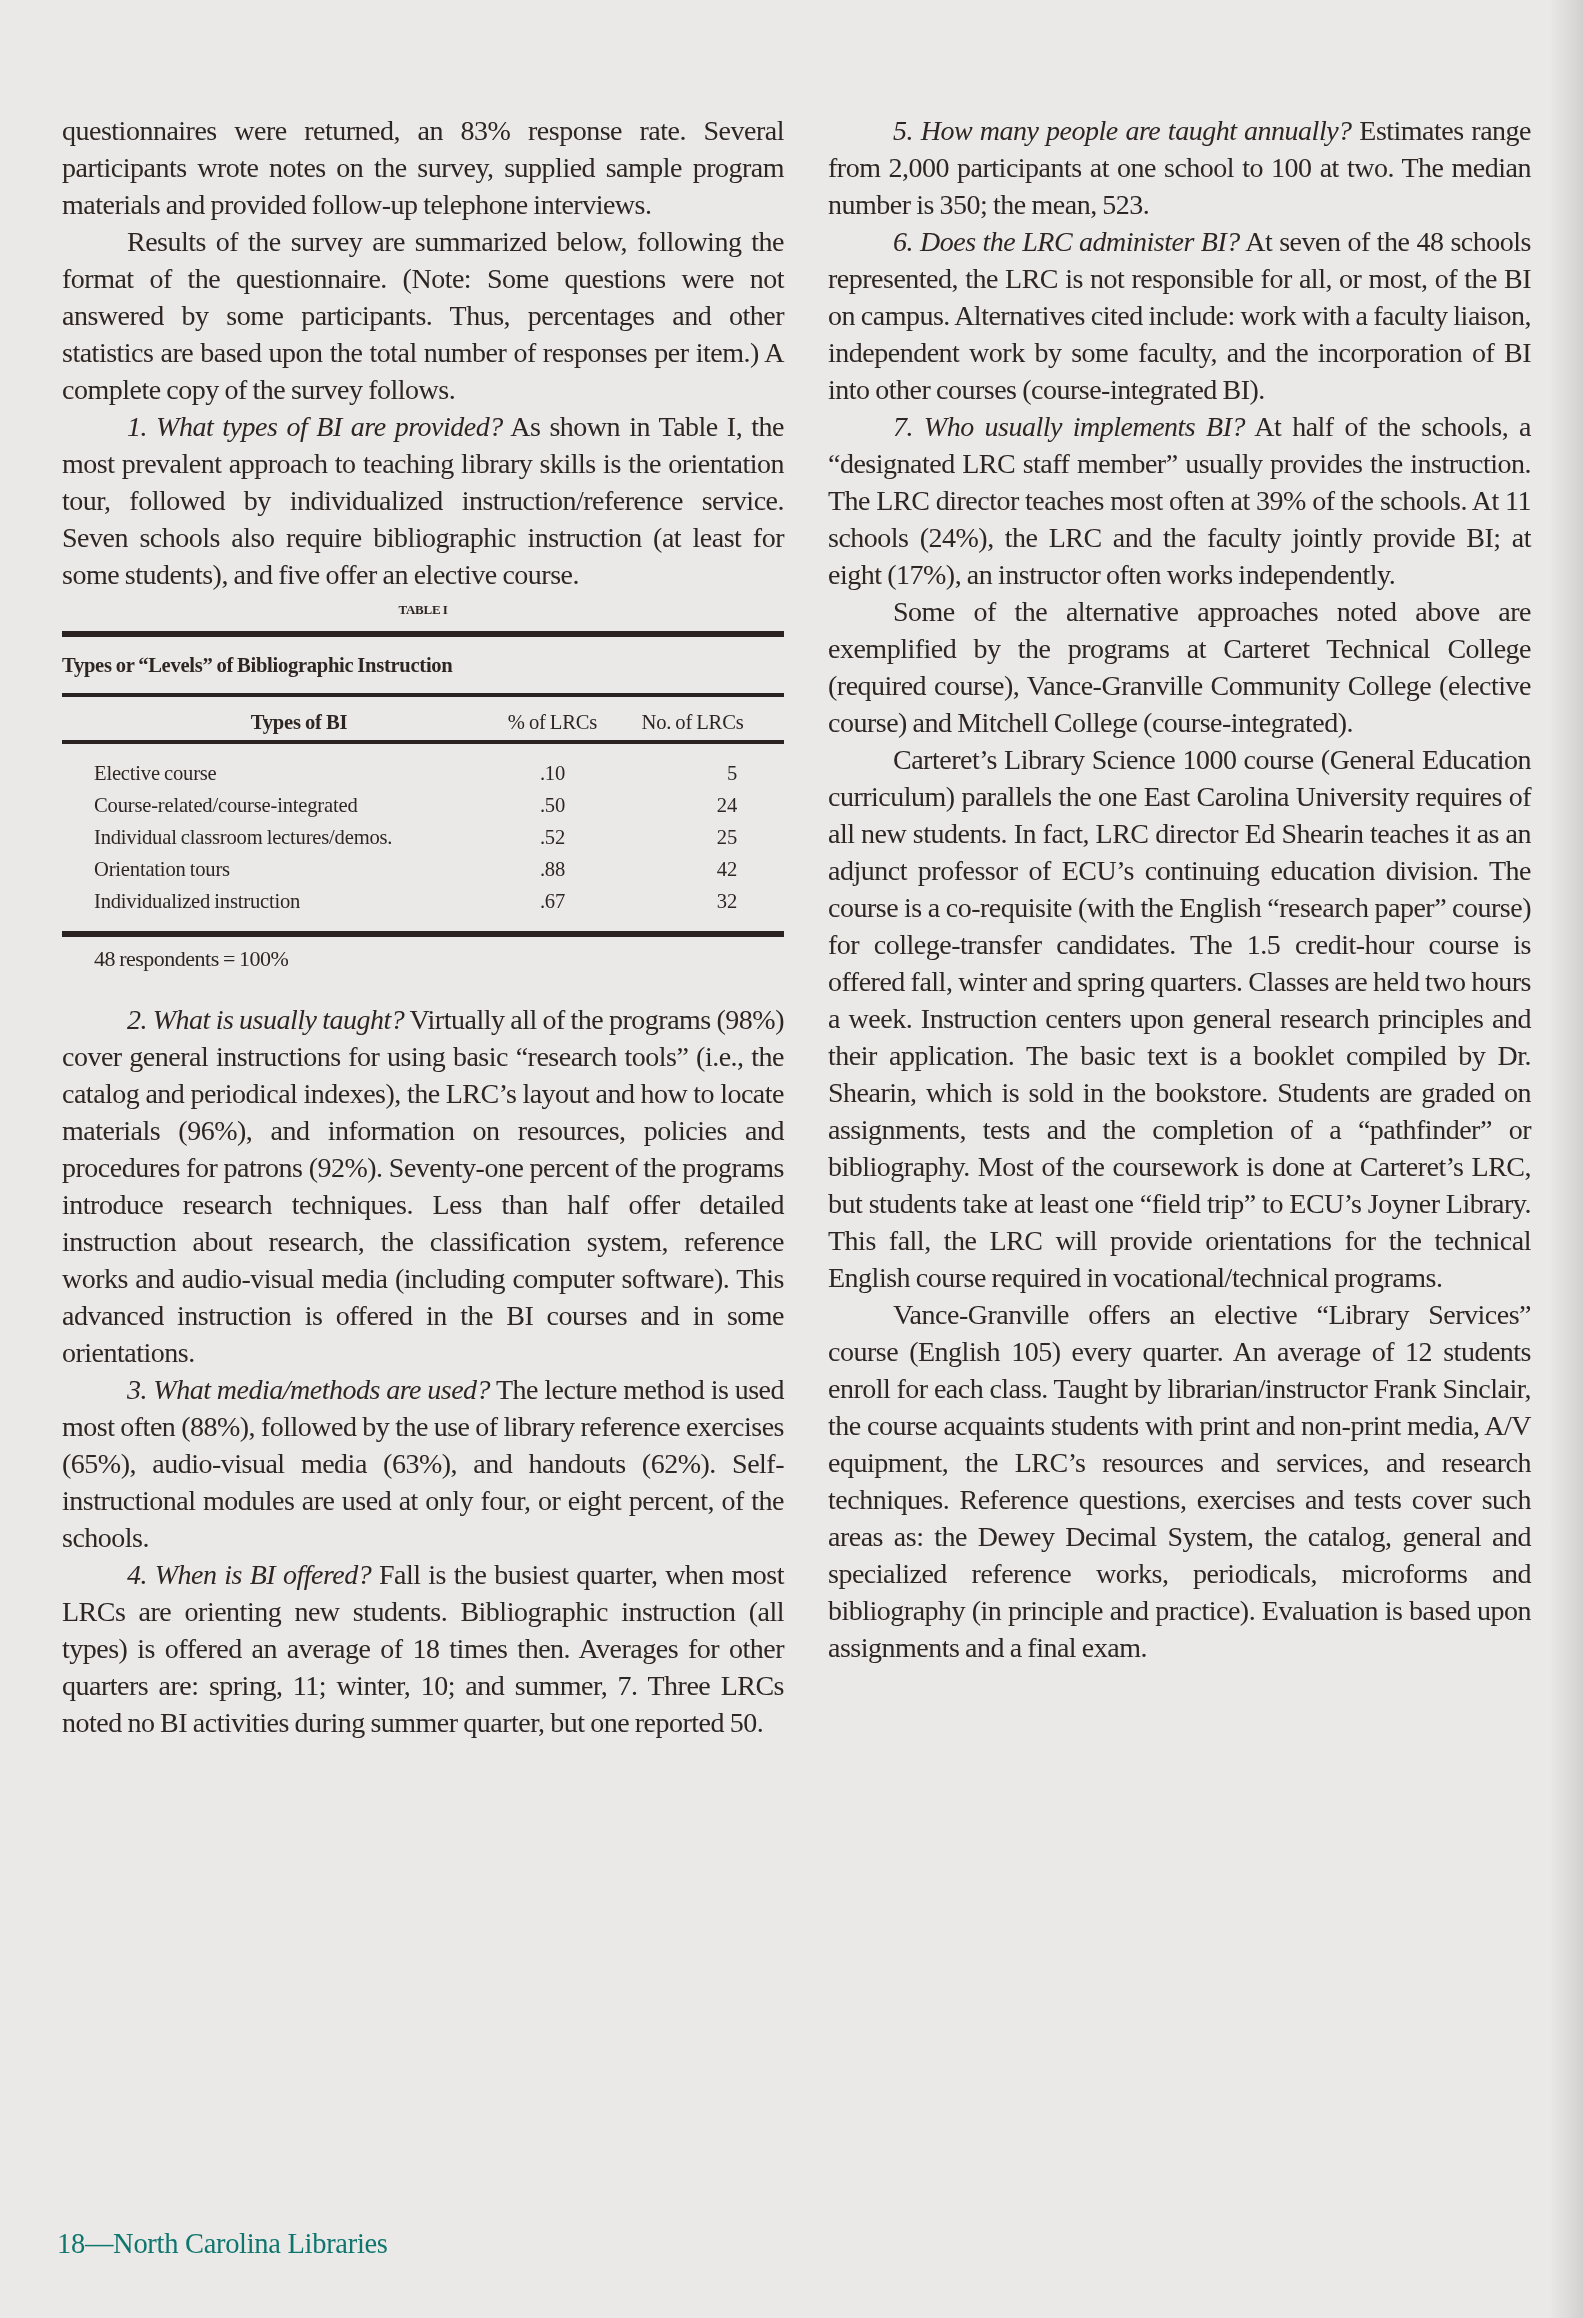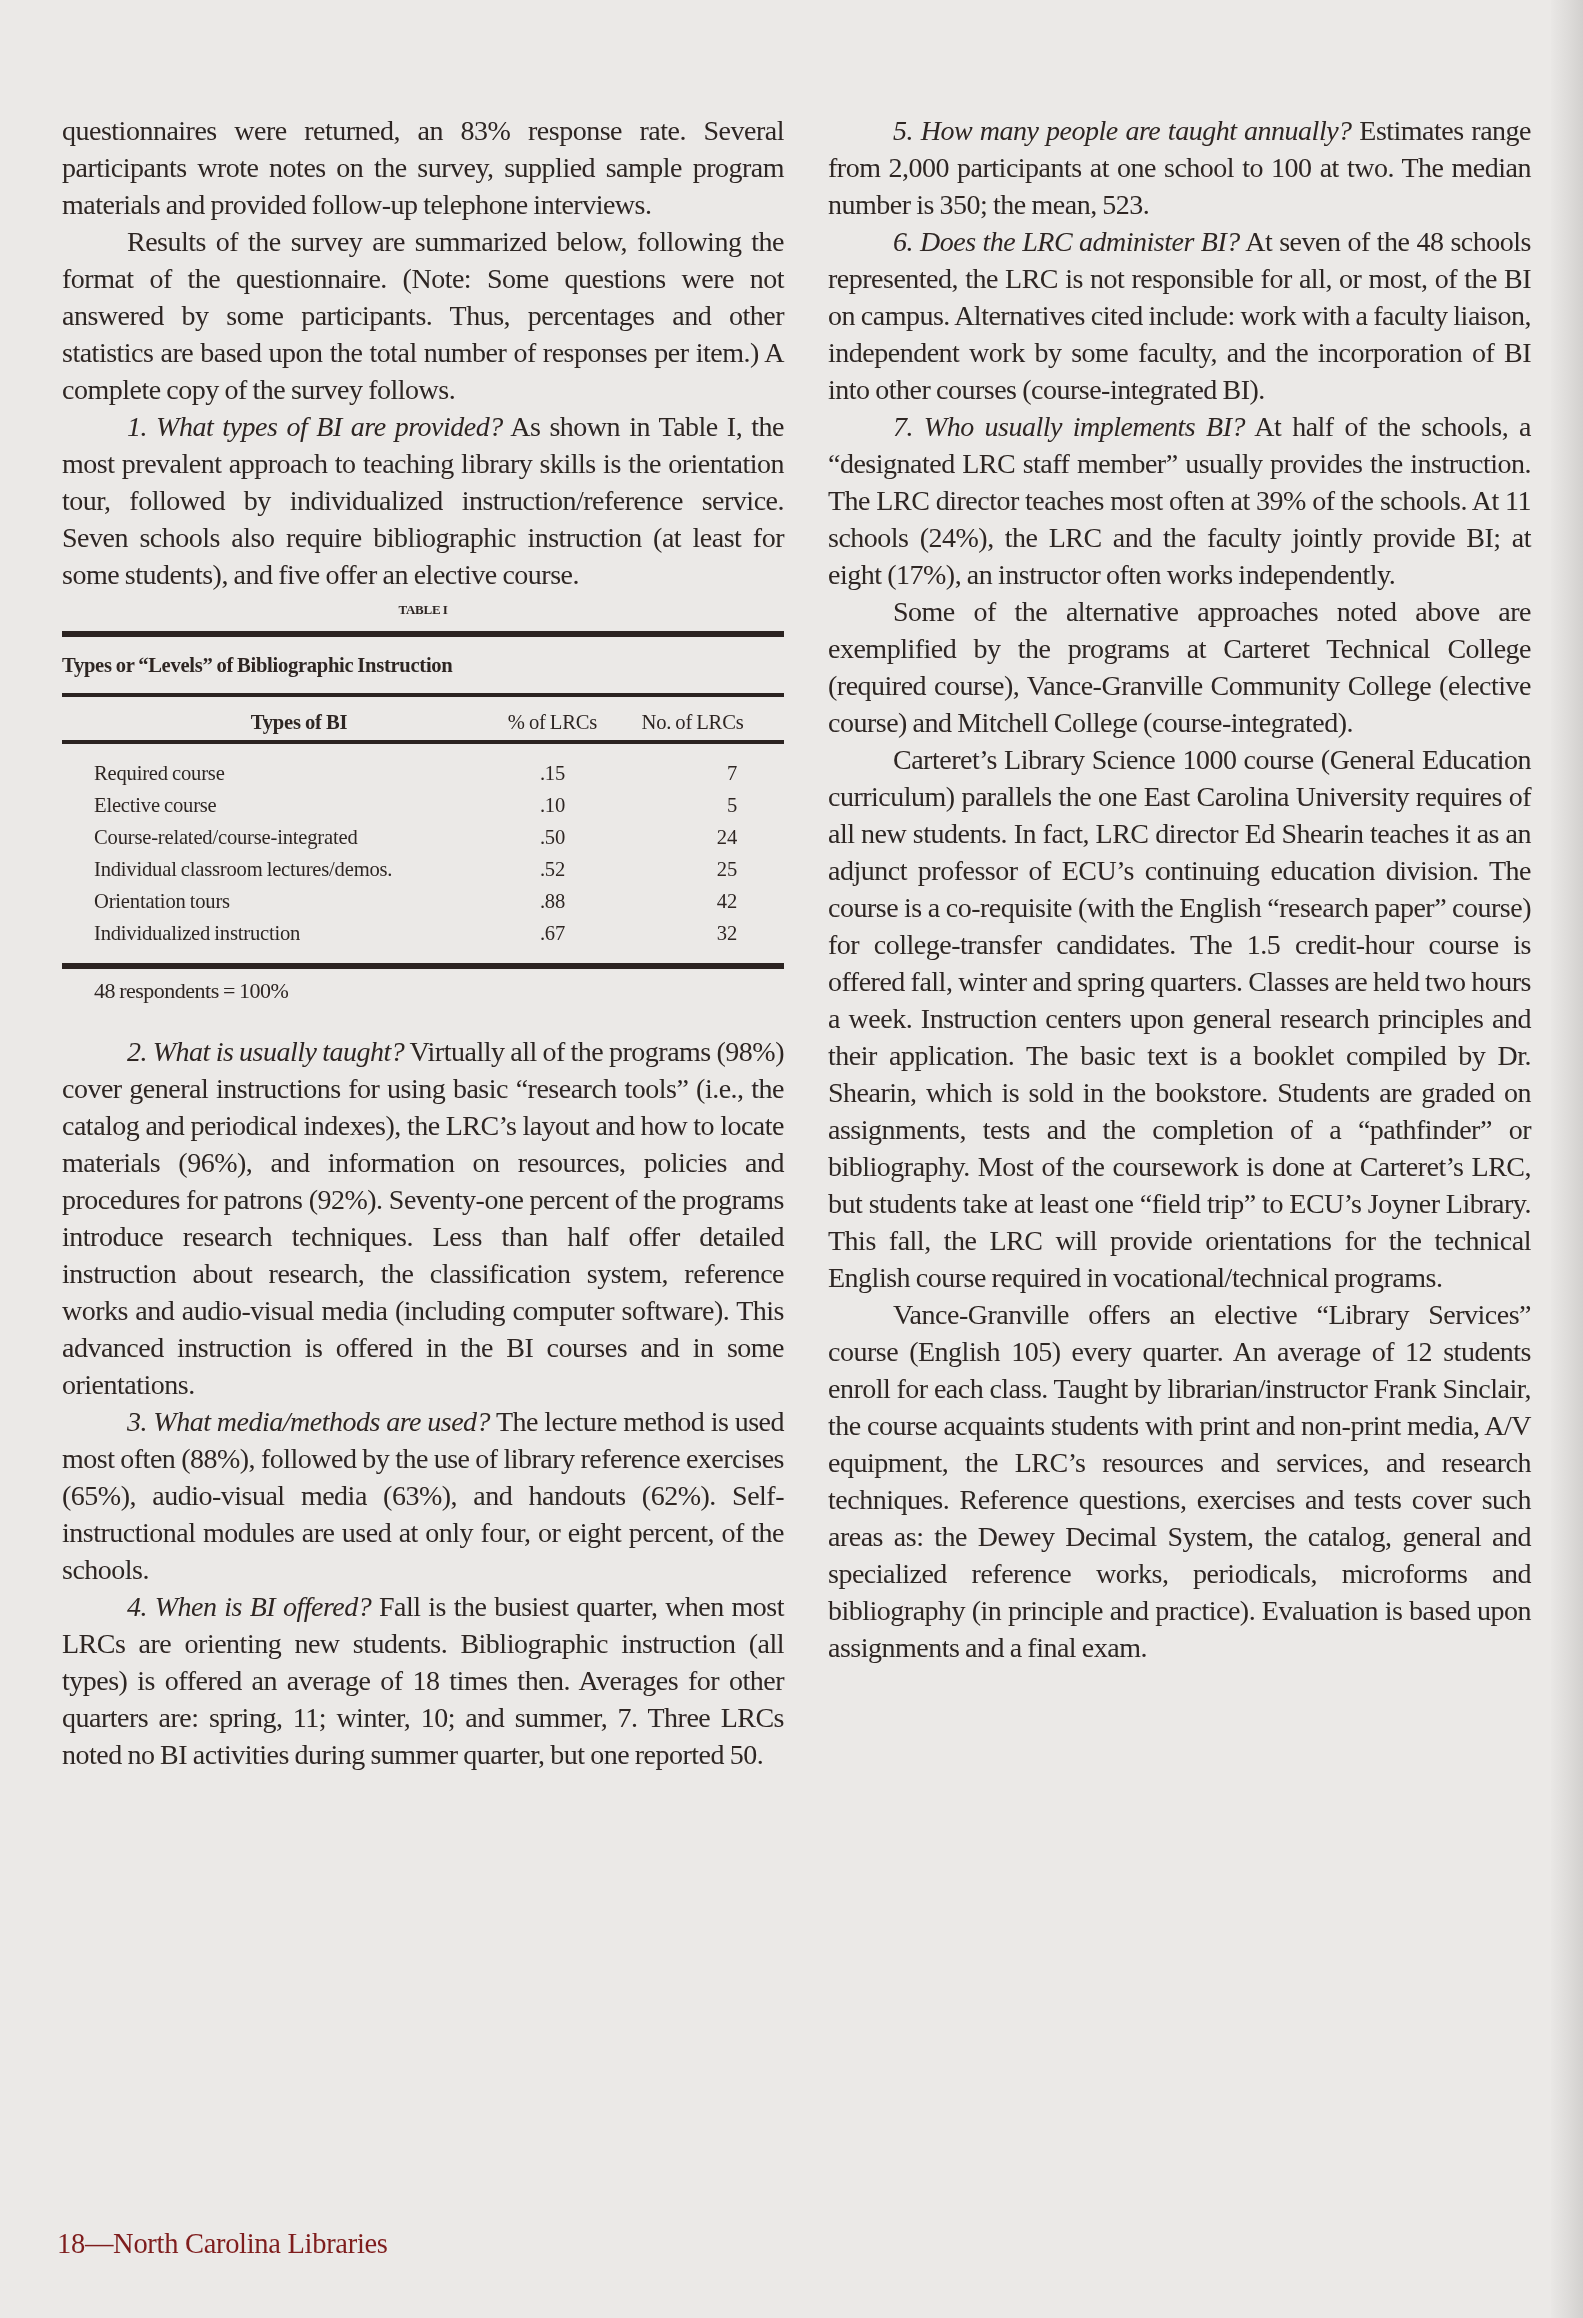--- a/index.html
+++ b/index.html
@@ -48,21 +48,21 @@
   table.bi td.cnt { text-align: right; width: 135px; padding-right: 47px; }
   table.bi tbody tr:first-child td { padding-top: 14.2px; }
   table.bi tbody tr:last-child td { padding-bottom: 15px; }
   .head-rule td { padding: 0; }
   .table-foot { font-size: 22px; line-height: 27px; padding: 8px 0 0 32px; text-align: left; }
 
   .spacer-after-table { height: 28.5px; }
 
   .footer {
     position: absolute; left: 57px; top: 2228px;
-    font-size: 28.5px; letter-spacing: -0.3px; color: #7f1d1d;
+    font-size: 28.5px; letter-spacing: -0.3px; color: #0f766e;
   }
 </style>
 </head>
 <body>
 
 <div class="page-shadow"></div>
 
 <div class="col left">
   <p>questionnaires were returned, an 83% response rate. Several participants wrote notes on the survey, supplied sample program materials and provided follow-up telephone interviews.</p>
   <p class="indent">Results of the survey are summarized below, following the format of the questionnaire. (Note: Some questions were not answered by some participants. Thus, percentages and other statistics are based upon the total number of responses per item.) A complete copy of the survey follows.</p>
@@ -80,25 +80,20 @@
           <th class="num-h">% of LRCs</th>
           <th class="num-h">No. of LRCs</th>
         </tr>
         <tr class="head-rule">
             <td colspan="3">
               <div class="rule-med"></div>
             </td>
           </tr>
       </thead>
       <tbody id="table-body">
-          <tr>
-            <td class="type">Required course</td>
-            <td class="pct">.15</td>
-            <td class="cnt">7</td>
-          </tr>
           <tr>
             <td class="type">Elective course</td>
             <td class="pct">.10</td>
             <td class="cnt">5</td>
           </tr>
           <tr>
             <td class="type">Course-related/course-integrated</td>
             <td class="pct">.50</td>
             <td class="cnt">24</td>
           </tr>

